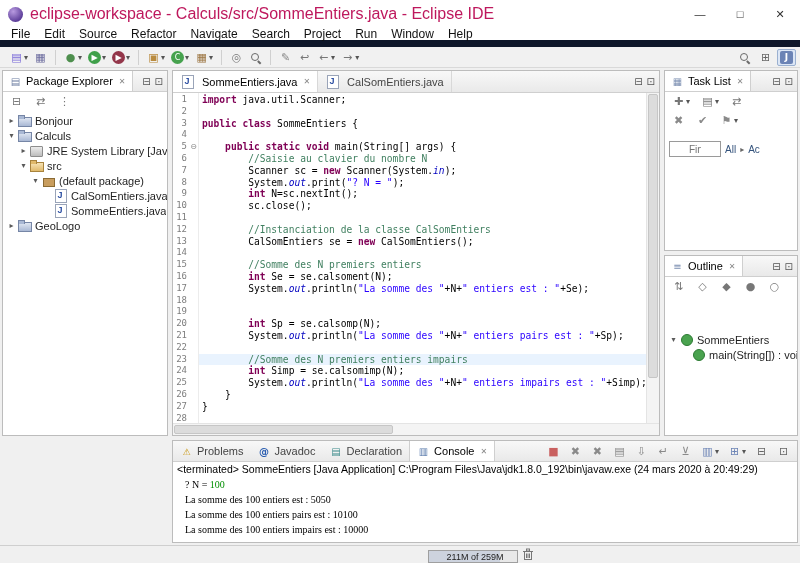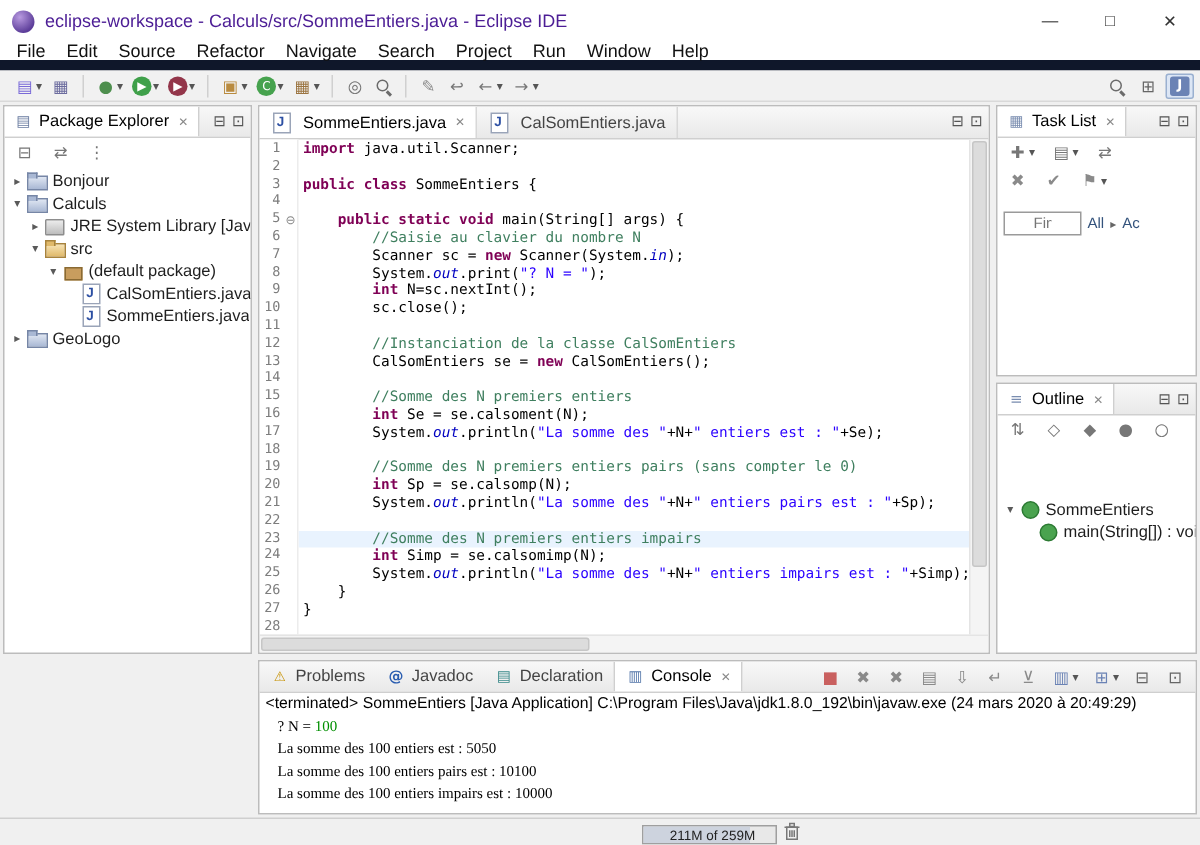--- a/index.html
+++ b/index.html
@@ -3,21 +3,21 @@
 <meta charset="utf-8">
 <style>
   * { margin:0; padding:0; box-sizing:border-box; }
   html,body { width:800px; height:563px; overflow:hidden; }
   body { font-family:"Liberation Sans",sans-serif; font-size:12px; background:#f0f0f0; color:#1e1e1e; }
   .window { width:800px; height:563px; display:flex; flex-direction:column; background:#f0f0f0; }
 
   
   .titlebar { height:28px; background:#fff; display:flex; align-items:center; padding-left:8px; flex:none; }
   .app-icon { width:15px; height:15px; border-radius:50%; background:radial-gradient(circle at 35% 30%, #b89ae0, #5c3d99 72%); margin-right:7px; flex:none; }
-  .title-text { font-size:12px; color:#4c1d95; white-space:nowrap; overflow:hidden; }
+  .title-text { font-size:16px; color:#be185d; white-space:nowrap; overflow:hidden; }
   .win-controls { margin-left:auto; display:flex; height:100%; }
   .win-btn { width:40px; height:100%; display:flex; align-items:center; justify-content:center; font-size:11px; color:#333; }
 
   
   .menubar { height:19px; background:#fff; display:flex; align-items:center; padding-left:4px; flex:none; border-bottom:7px solid #0f172a; }
   .menu-item { padding:0 7px; font-size:12px; color:#111; }
   .toolbar { height:21px; background:#f1f1f1; border-bottom:1px solid #d9d9d9; display:flex; align-items:center; padding:0 4px; flex:none; }
   .tb-left { display:flex; align-items:center; }
   .tb-right { margin-left:auto; display:flex; align-items:center; gap:2px; }
   .tb-group { display:flex; align-items:center; padding:0 3px; }
@@ -376,21 +376,21 @@
                 <div class="code-line"><span class="tok-p">		</span><span class="tok-k">int</span><span class="tok-p"> N=sc.nextInt();</span></div>
                 <div class="code-line"><span class="tok-p">		sc.close();</span></div>
                 <div class="code-line"></div>
                 <div class="code-line"><span class="tok-p">		</span><span class="tok-c">//Instanciation de la classe CalSomEntiers</span></div>
                 <div class="code-line"><span class="tok-p">		CalSomEntiers se = </span><span class="tok-k">new</span><span class="tok-p"> CalSomEntiers();</span></div>
                 <div class="code-line"></div>
                 <div class="code-line"><span class="tok-p">		</span><span class="tok-c">//Somme des N premiers entiers</span></div>
                 <div class="code-line"><span class="tok-p">		</span><span class="tok-k">int</span><span class="tok-p"> Se = se.calsoment(N);</span></div>
                 <div class="code-line"><span class="tok-p">		System.</span><span class="tok-f">out</span><span class="tok-p">.println(</span><span class="tok-s">"La somme des "</span><span class="tok-p">+N+</span><span class="tok-s">" entiers est : "</span><span class="tok-p">+Se);</span></div>
                 <div class="code-line"></div>
-                <div class="code-line"><span class="tok-p">		</span><span class="tok-c">//Somme des N premiers entiers pairs (sans compter le 0)</span></div>
+                <div class="code-line"><span class="tok-p">		</span></div>
                 <div class="code-line"><span class="tok-p">		</span><span class="tok-k">int</span><span class="tok-p"> Sp = se.calsomp(N);</span></div>
                 <div class="code-line"><span class="tok-p">		System.</span><span class="tok-f">out</span><span class="tok-p">.println(</span><span class="tok-s">"La somme des "</span><span class="tok-p">+N+</span><span class="tok-s">" entiers pairs est : "</span><span class="tok-p">+Sp);</span></div>
                 <div class="code-line"></div>
                 <div class="code-line current"><span class="tok-p">		</span><span class="tok-c">//Somme des N premiers entiers impairs</span></div>
                 <div class="code-line"><span class="tok-p">		</span><span class="tok-k">int</span><span class="tok-p"> Simp = se.calsomimp(N);</span></div>
                 <div class="code-line"><span class="tok-p">		System.</span><span class="tok-f">out</span><span class="tok-p">.println(</span><span class="tok-s">"La somme des "</span><span class="tok-p">+N+</span><span class="tok-s">" entiers impairs est : "</span><span class="tok-p">+Simp);</span></div>
                 <div class="code-line"><span class="tok-p">	}</span></div>
                 <div class="code-line"><span class="tok-p">}</span></div>
                 <div class="code-line"></div>
               </div>

